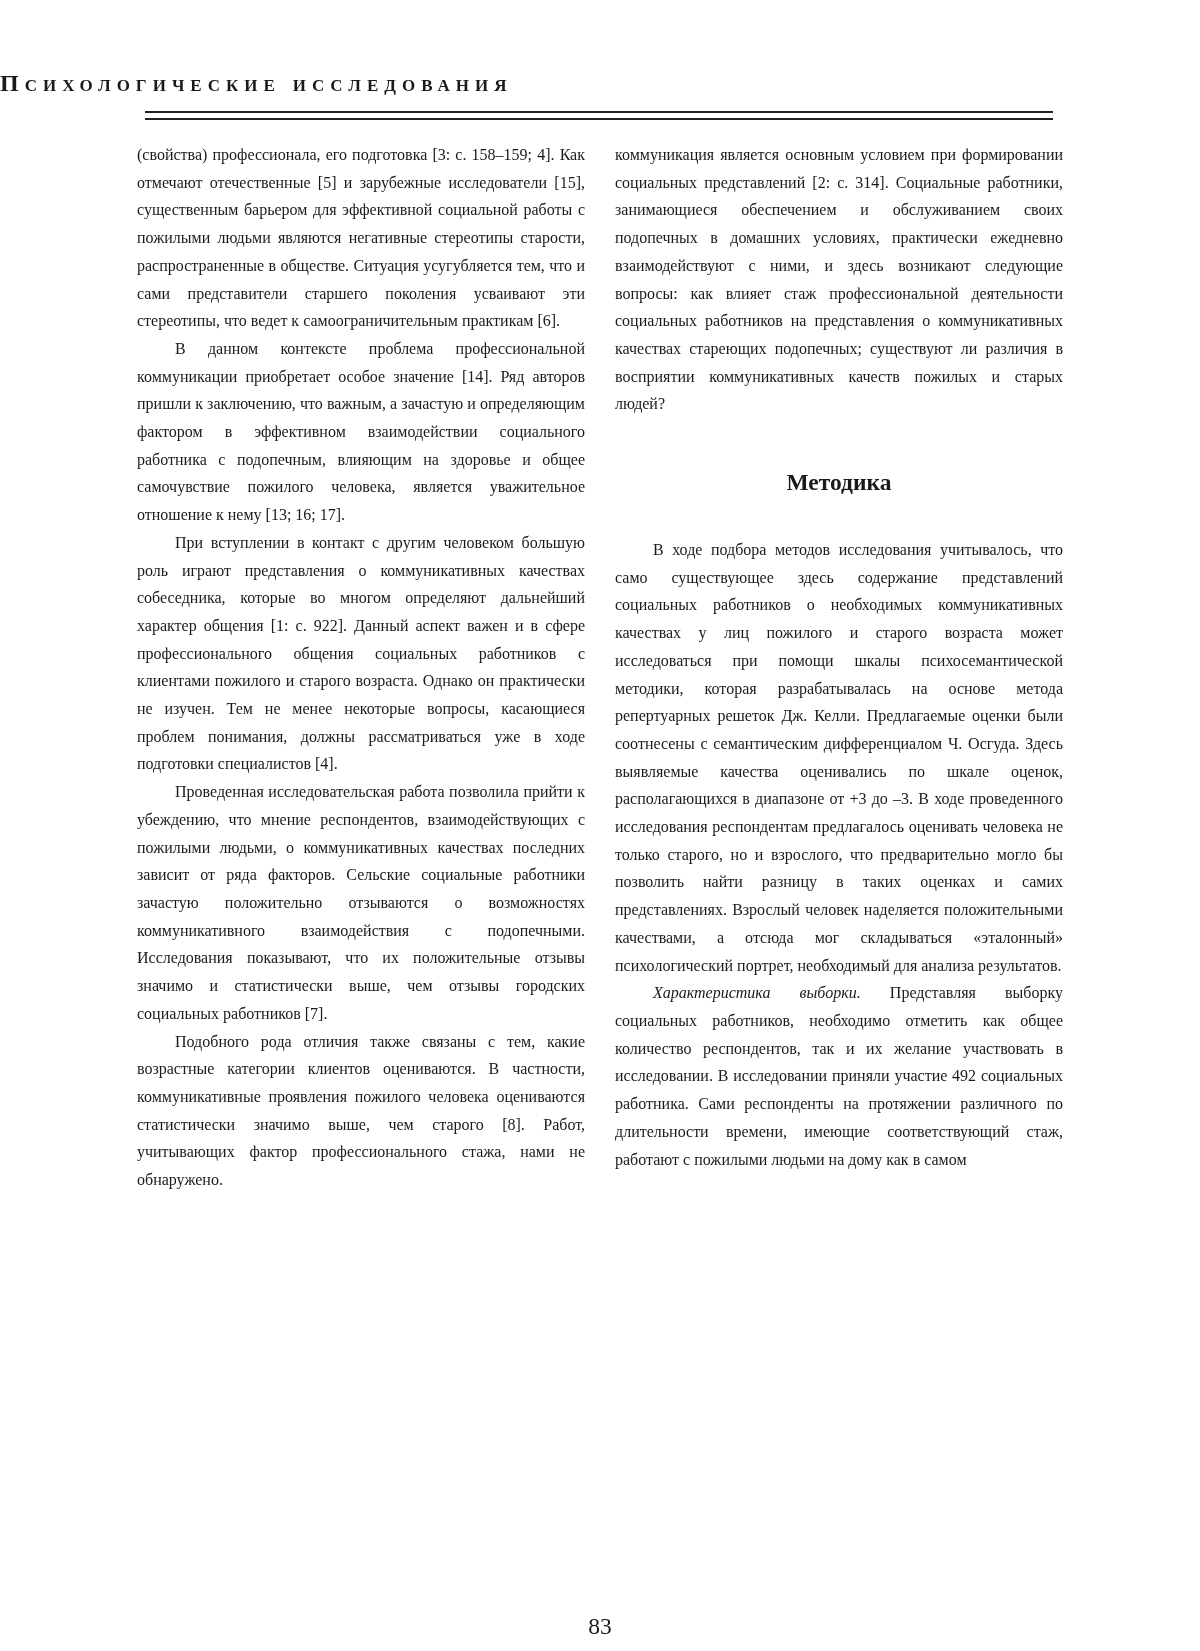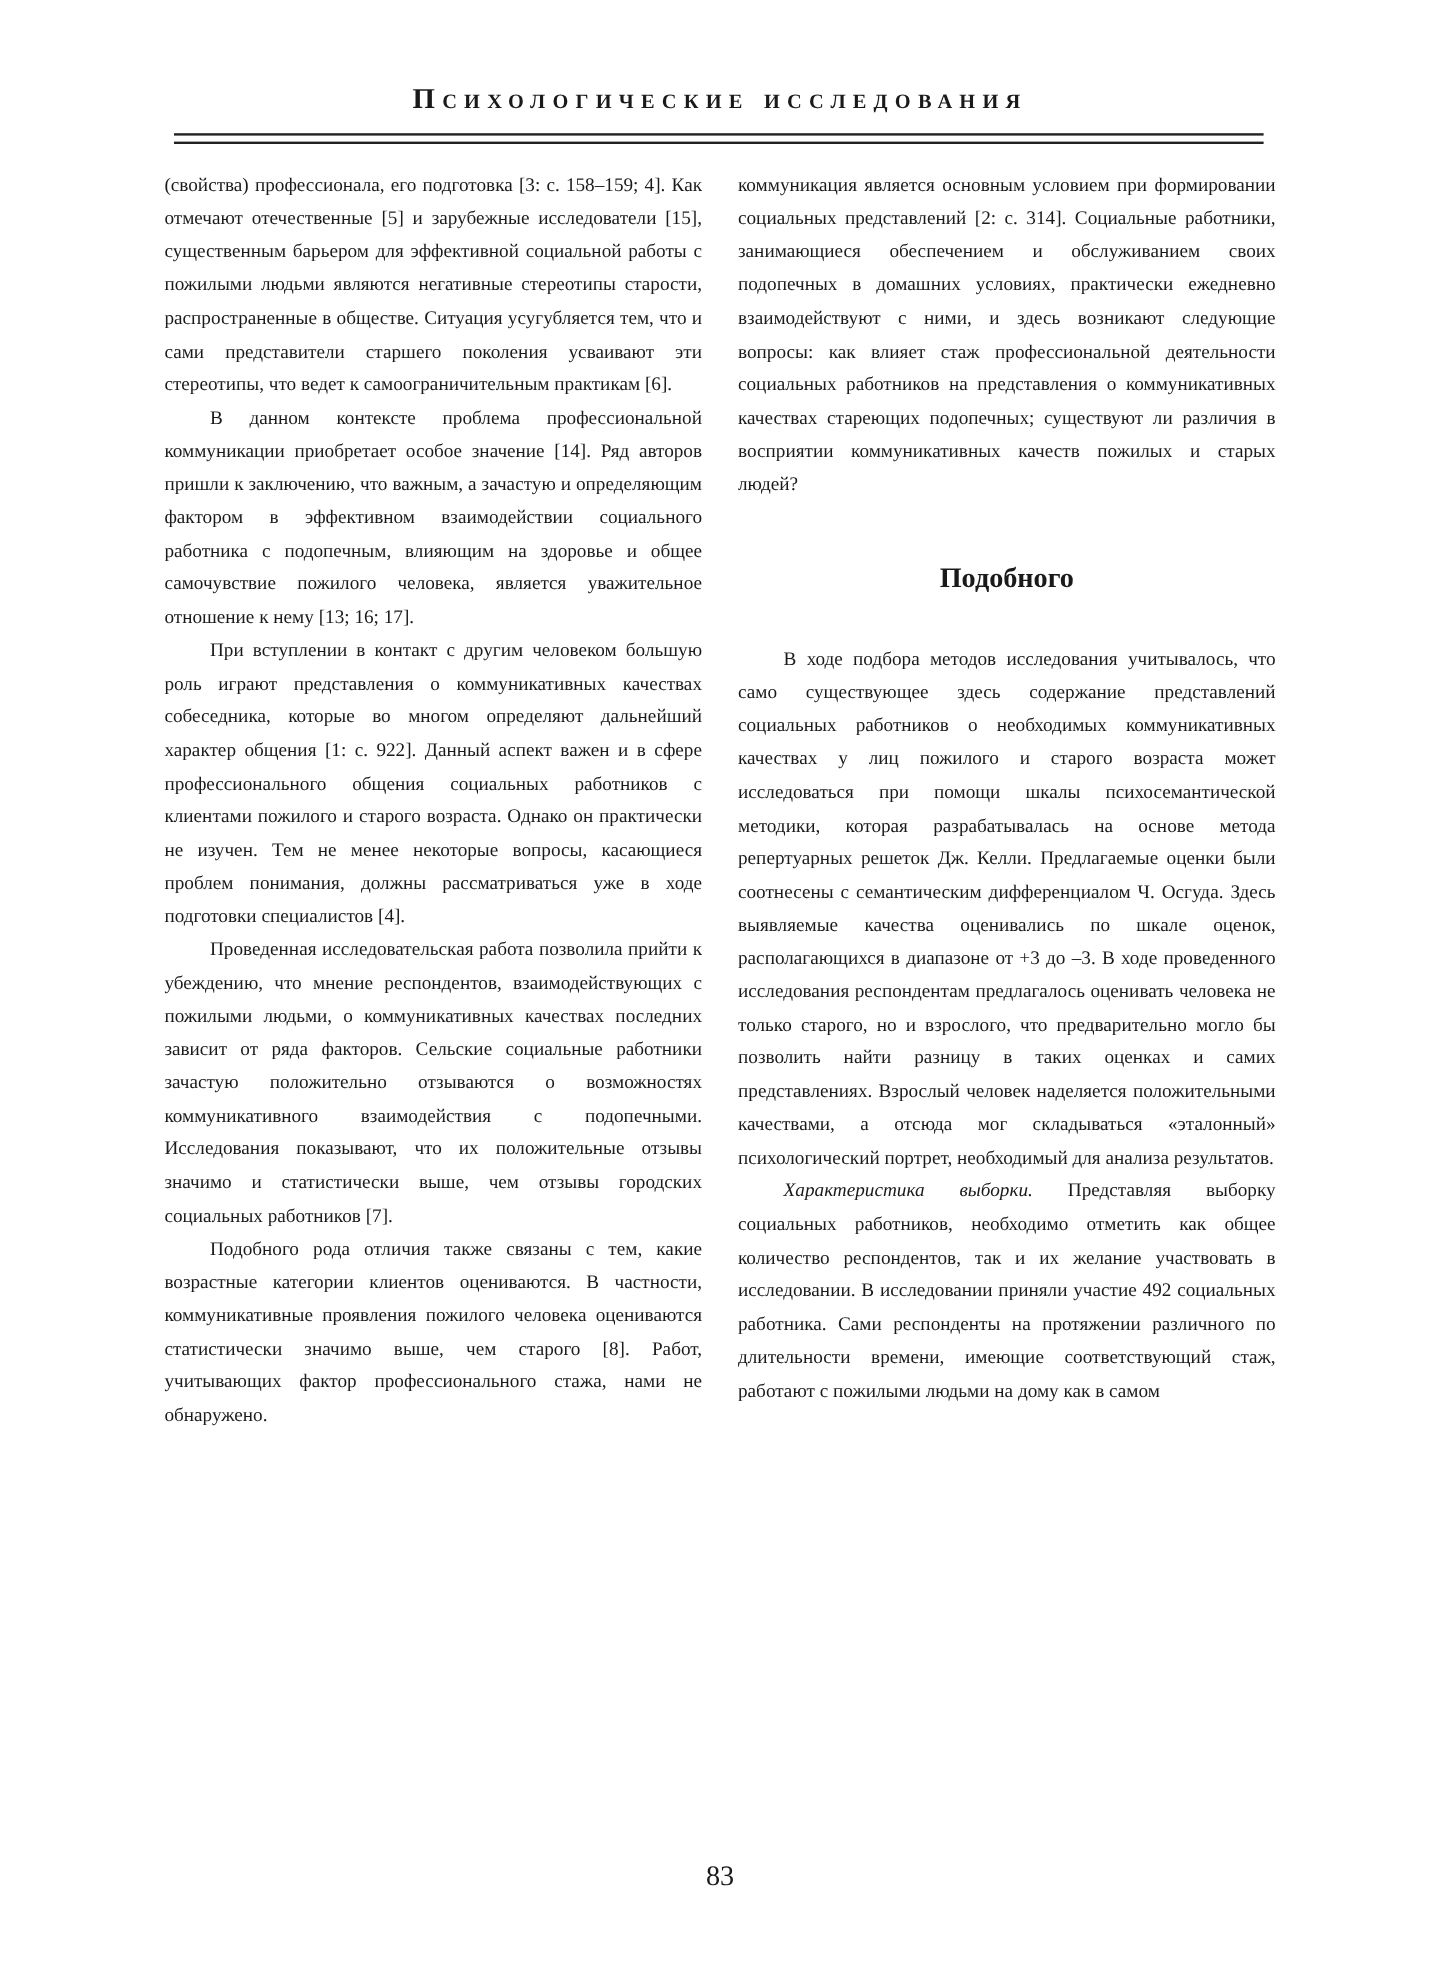--- a/index.html
+++ b/index.html
@@ -13,21 +13,21 @@
   .page {
     position: relative;
     width: 1200px; height: 1651px;
     background: var(--paper);
     color: var(--ink);
     overflow: hidden;
   }
   .running-head {
     position: absolute;
     top: 70px; left: 0; width: 1200px;
-    text-align: center;
+    text-align: left;
     font-variant: small-caps;
     font-weight: 700;
     font-size: 24px;
     letter-spacing: 6px;
     color: var(--ink);
   }
   .head-rule {
     position: absolute;
     top: 111px; left: 145px;
     width: 908px; height: 9px;
@@ -58,21 +58,21 @@
     margin-top: 50px;
     margin-bottom: 40px;
     text-align: center;
     font-weight: 700;
     font-size: 23.5px;
     line-height: 28px;
     color: var(--ink);
   }
   .page-number {
     position: absolute;
-    top: 1551px; left: 0; width: 1200px;
+    top: 1613px; left: 0; width: 1200px;
     text-align: center;
     font-size: 23.5px;
     color: var(--ink);
   }
 </style>
 </head>
 <body>
 
 <div class="page">
   <div class="running-head">Психологические исследования</div>
@@ -82,20 +82,20 @@
   <div class="text-columns">
     <div class="col">
         <p class="para">(свойства) профессионала, его подготовка [3: с. 158–159; 4]. Как отмечают отечественные [5] и зарубежные исследователи [15], существенным барьером для эффективной социальной работы с пожилыми людьми являются негативные стереотипы старости, распространенные в обществе. Ситуация усугубляется тем, что и сами представители старшего поколения усваивают эти стереотипы, что ведет к самоограничительным практикам [6].</p>
         <p class="para indent">В данном контексте проблема профессиональной коммуникации приобретает особое значение [14]. Ряд авторов пришли к заключению, что важным, а зачастую и определяющим фактором в эффективном взаимодействии социального работника с подопечным, влияющим на здоровье и общее самочувствие пожилого человека, является уважительное отношение к нему [13; 16; 17].</p>
         <p class="para indent">При вступлении в контакт с другим человеком большую роль играют представления о коммуникативных качествах собеседника, которые во многом определяют дальнейший характер общения [1: с. 922]. Данный аспект важен и в сфере профессионального общения социальных работников с клиентами пожилого и старого возраста. Однако он практически не изучен. Тем не менее некоторые вопросы, касающиеся проблем понимания, должны рассматриваться уже в ходе подготовки специалистов [4].</p>
         <p class="para indent">Проведенная исследовательская работа позволила прийти к убеждению, что мнение респондентов, взаимодействующих с пожилыми людьми, о коммуникативных качествах последних зависит от ряда факторов. Сельские социальные работники зачастую положительно отзываются о возможностях коммуникативного взаимодействия с подопечными. Исследования показывают, что их положительные отзывы значимо и статистически выше, чем отзывы городских социальных работников [7].</p>
         <p class="para indent">Подобного рода отличия также связаны с тем, какие возрастные категории клиентов оцениваются. В частности, коммуникативные проявления пожилого человека оцениваются статистически значимо выше, чем старого [8]. Работ, учитывающих фактор профессионального стажа, нами не обнаружено.</p>
       </div>
     <div class="col">
         <p class="para">коммуникация является основным условием при формировании социальных представлений [2: с. 314]. Социальные работники, занимающиеся обеспечением и обслуживанием своих подопечных в домашних условиях, практически ежедневно взаимодействуют с ними, и здесь возникают следующие вопросы: как влияет стаж профессиональной деятельности социальных работников на представления о коммуникативных качествах стареющих подопечных; существуют ли различия в восприятии коммуникативных качеств пожилых и старых людей?</p>
-        <div class="section-heading">Подобного</div>
+        <div class="section-heading">Методика</div>
         <p class="para indent">В ходе подбора методов исследования учитывалось, что само существующее здесь содержание представлений социальных работников о необходимых коммуникативных качествах у лиц пожилого и старого возраста может исследоваться при помощи шкалы психосемантической методики, которая разрабатывалась на основе метода репертуарных решеток Дж. Келли. Предлагаемые оценки были соотнесены с семантическим дифференциалом Ч. Осгуда. Здесь выявляемые качества оценивались по шкале оценок, располагающихся в диапазоне от +3 до –3. В ходе проведенного исследования респондентам предлагалось оценивать человека не только старого, но и взрослого, что предварительно могло бы позволить найти разницу в таких оценках и самих представлениях. Взрослый человек наделяется положительными качествами, а отсюда мог складываться «эталонный» психологический портрет, необходимый для анализа результатов.</p>
         <p class="para indent"><i>Характеристика выборки.</i> Представляя выборку социальных работников, необходимо отметить как общее количество респондентов, так и их желание участвовать в исследовании. В исследовании приняли участие 492 социальных работника. Сами респонденты на протяжении различного по длительности времени, имеющие соответствующий стаж, работают с пожилыми людьми на дому как в самом</p>
       </div>
   </div>
 
   <div class="page-number">83</div>
 </div>
 
 </body></html>

